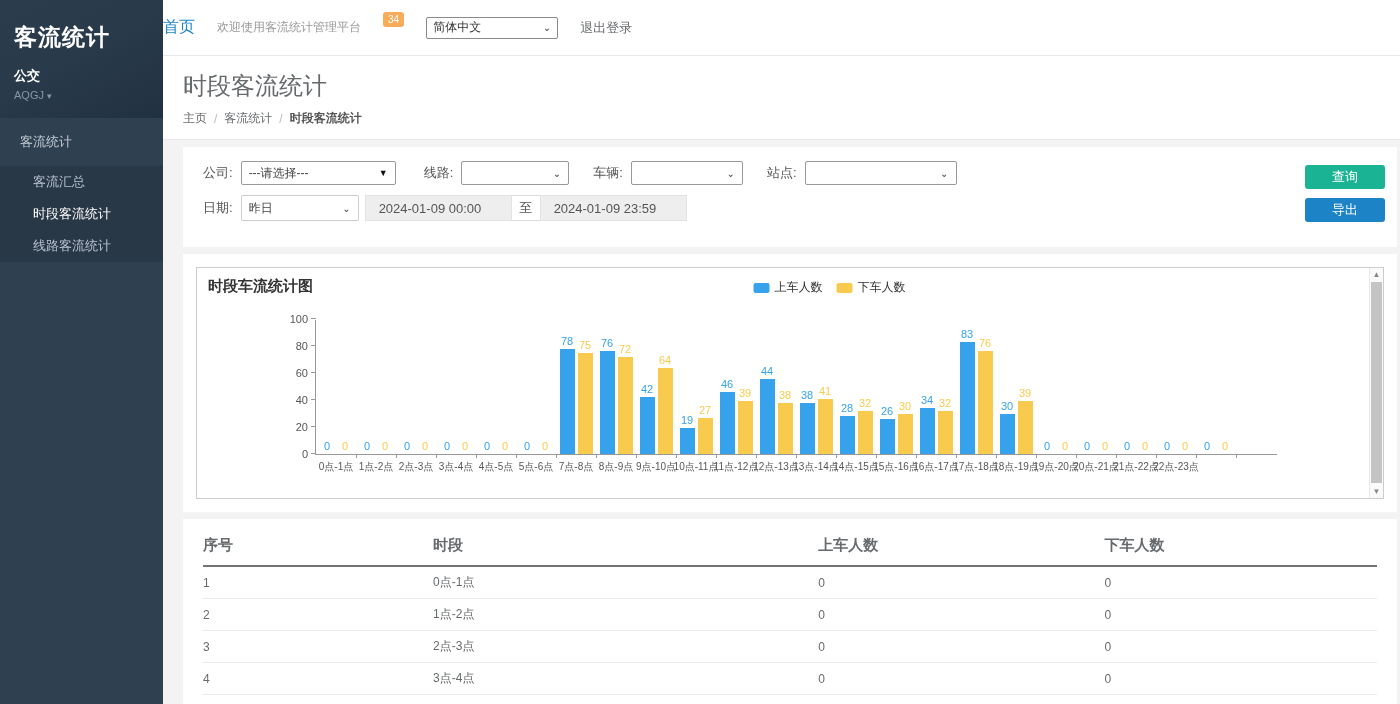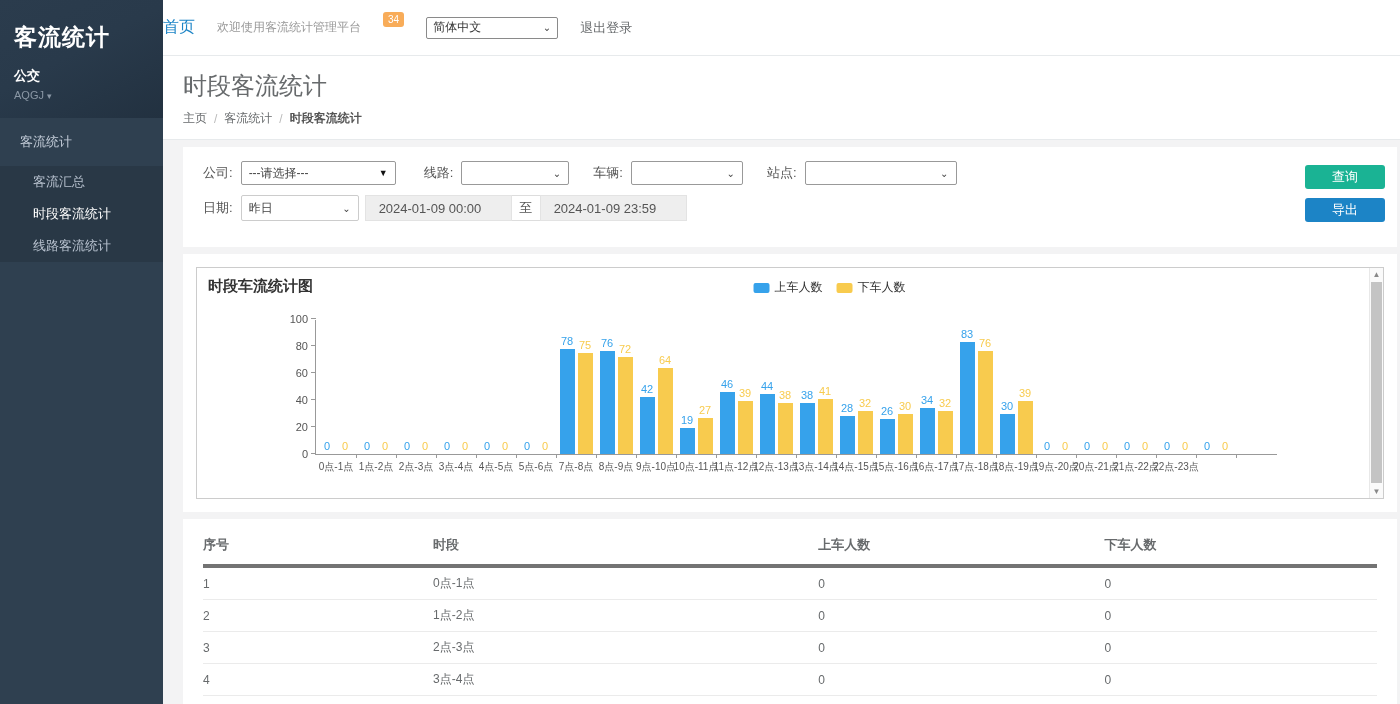--- a/index.html
+++ b/index.html
@@ -96,22 +96,22 @@
   .vscroll { position:absolute; right:0; top:0; bottom:0; width:14px; background:#fafafa;
     border-left:1px solid #e8e8e8; cursor:pointer; }
   .vscroll .arr { position:absolute; left:0; width:100%; height:13px; color:#888; font-size:8px;
     display:flex; align-items:center; justify-content:center; }
   .vscroll .arr.up { top:0; } .vscroll .arr.down { bottom:0; }
   .vscroll .thumb { position:absolute; left:1px; right:1px; top:14px; bottom:15px; background:#c4c4c4; }
 
   
   .table-panel { padding:6px 20px 0 20px; }
   table { width:100%; border-collapse:collapse; table-layout:fixed; }
-  th { text-align:left; font-size:13px; color:#676a6c; font-weight:bold;
-    padding:11px 0 10px 0; border-bottom:4px solid #737373; }
+  th { text-align:left; font-size:15px; color:#676a6c; font-weight:bold;
+    padding:11px 0 10px 0; border-bottom:2px solid #737373; }
   td { font-size:12px; color:#676a6c; padding:7px 0; border-bottom:1px solid #ebebeb; }
   col.c1 { width:19.6%; } col.c2 { width:32.8%; } col.c3 { width:24.4%; } col.c4 { width:23.2%; }
 </style>
 </head>
 <body>
 
 <aside class="sidebar">
   <div class="side-head">
     <div class="app-title">客流统计</div>
     <div class="org">公交</div>
@@ -335,21 +335,21 @@
                   <div class="bar" style="background: rgb(54, 162, 235);"></div>
                   <span class="val" style="color: rgb(54, 162, 235);">46</span>
                 </div>
                 <div class="barwrap" style="height: 52.65px;">
                   <div class="bar" style="background: rgb(248, 203, 78);"></div>
                   <span class="val" style="color: rgb(248, 203, 78);">39</span>
                 </div>
                 <div class="xlabel">11点-12点</div>
               </div>
               <div class="cat">
-                <div class="barwrap" style="height: 60px;">
+                <div class="barwrap" style="height: 75px;">
                   <div class="bar" style="background: rgb(54, 162, 235);"></div>
                   <span class="val" style="color: rgb(54, 162, 235);">44</span>
                 </div>
                 <div class="barwrap" style="height: 51.3px;">
                   <div class="bar" style="background: rgb(248, 203, 78);"></div>
                   <span class="val" style="color: rgb(248, 203, 78);">38</span>
                 </div>
                 <div class="xlabel">12点-13点</div>
               </div>
               <div class="cat">

